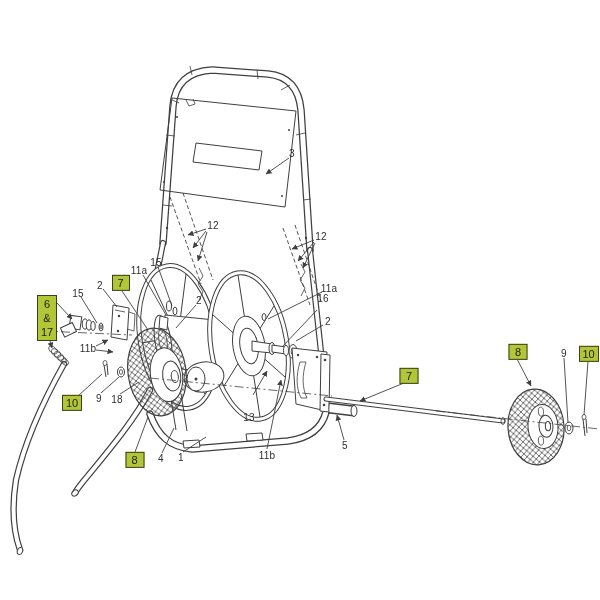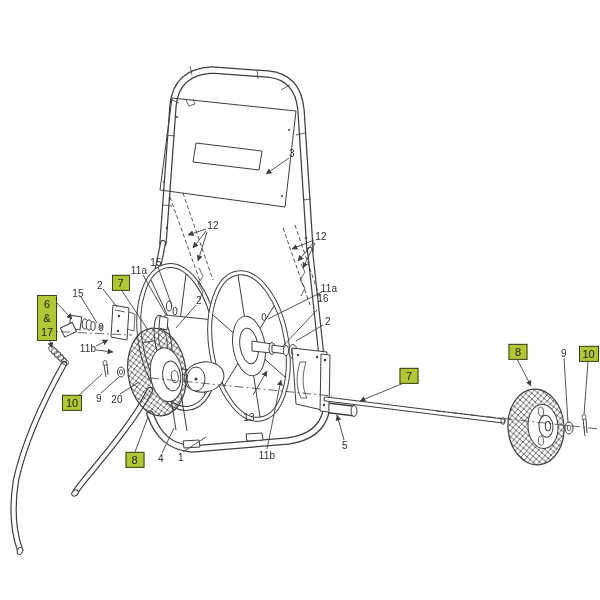--- a/index.html
+++ b/index.html
@@ -279,21 +279,21 @@
       <div class="plain-label" style="left: 292px; top: 153px;">3</div>
       <div class="plain-label" style="left: 213px; top: 225px;">12</div>
       <div class="plain-label" style="left: 321px; top: 236px;">12</div>
       <div class="plain-label" style="left: 156px; top: 262px;">15</div>
       <div class="plain-label" style="left: 139px; top: 270px;">11a</div>
       <div class="plain-label" style="left: 199px; top: 300px;">2</div>
       <div class="plain-label" style="left: 100px; top: 285px;">2</div>
       <div class="plain-label" style="left: 78px; top: 293px;">15</div>
       <div class="plain-label" style="left: 88px; top: 348px;">11b</div>
       <div class="plain-label" style="left: 99px; top: 398px;">9</div>
-      <div class="plain-label" style="left: 117px; top: 399px;">20</div>
+      <div class="plain-label" style="left: 117px; top: 399px;">18</div>
       <div class="plain-label" style="left: 161px; top: 458px;">4</div>
       <div class="plain-label" style="left: 181px; top: 457px;">1</div>
       <div class="plain-label" style="left: 249px; top: 417px;">13</div>
       <div class="plain-label" style="left: 267px; top: 455px;">11b</div>
       <div class="plain-label" style="left: 345px; top: 445px;">5</div>
       <div class="plain-label" style="left: 329px; top: 288px;">11a</div>
       <div class="plain-label" style="left: 323px; top: 298px;">16</div>
       <div class="plain-label" style="left: 328px; top: 321px;">2</div>
       <div class="plain-label" style="left: 564px; top: 353px;">9</div>
       <div class="hl-box" style="left: 47px; top: 318px; min-width: 20px; min-height: 46px;">6

